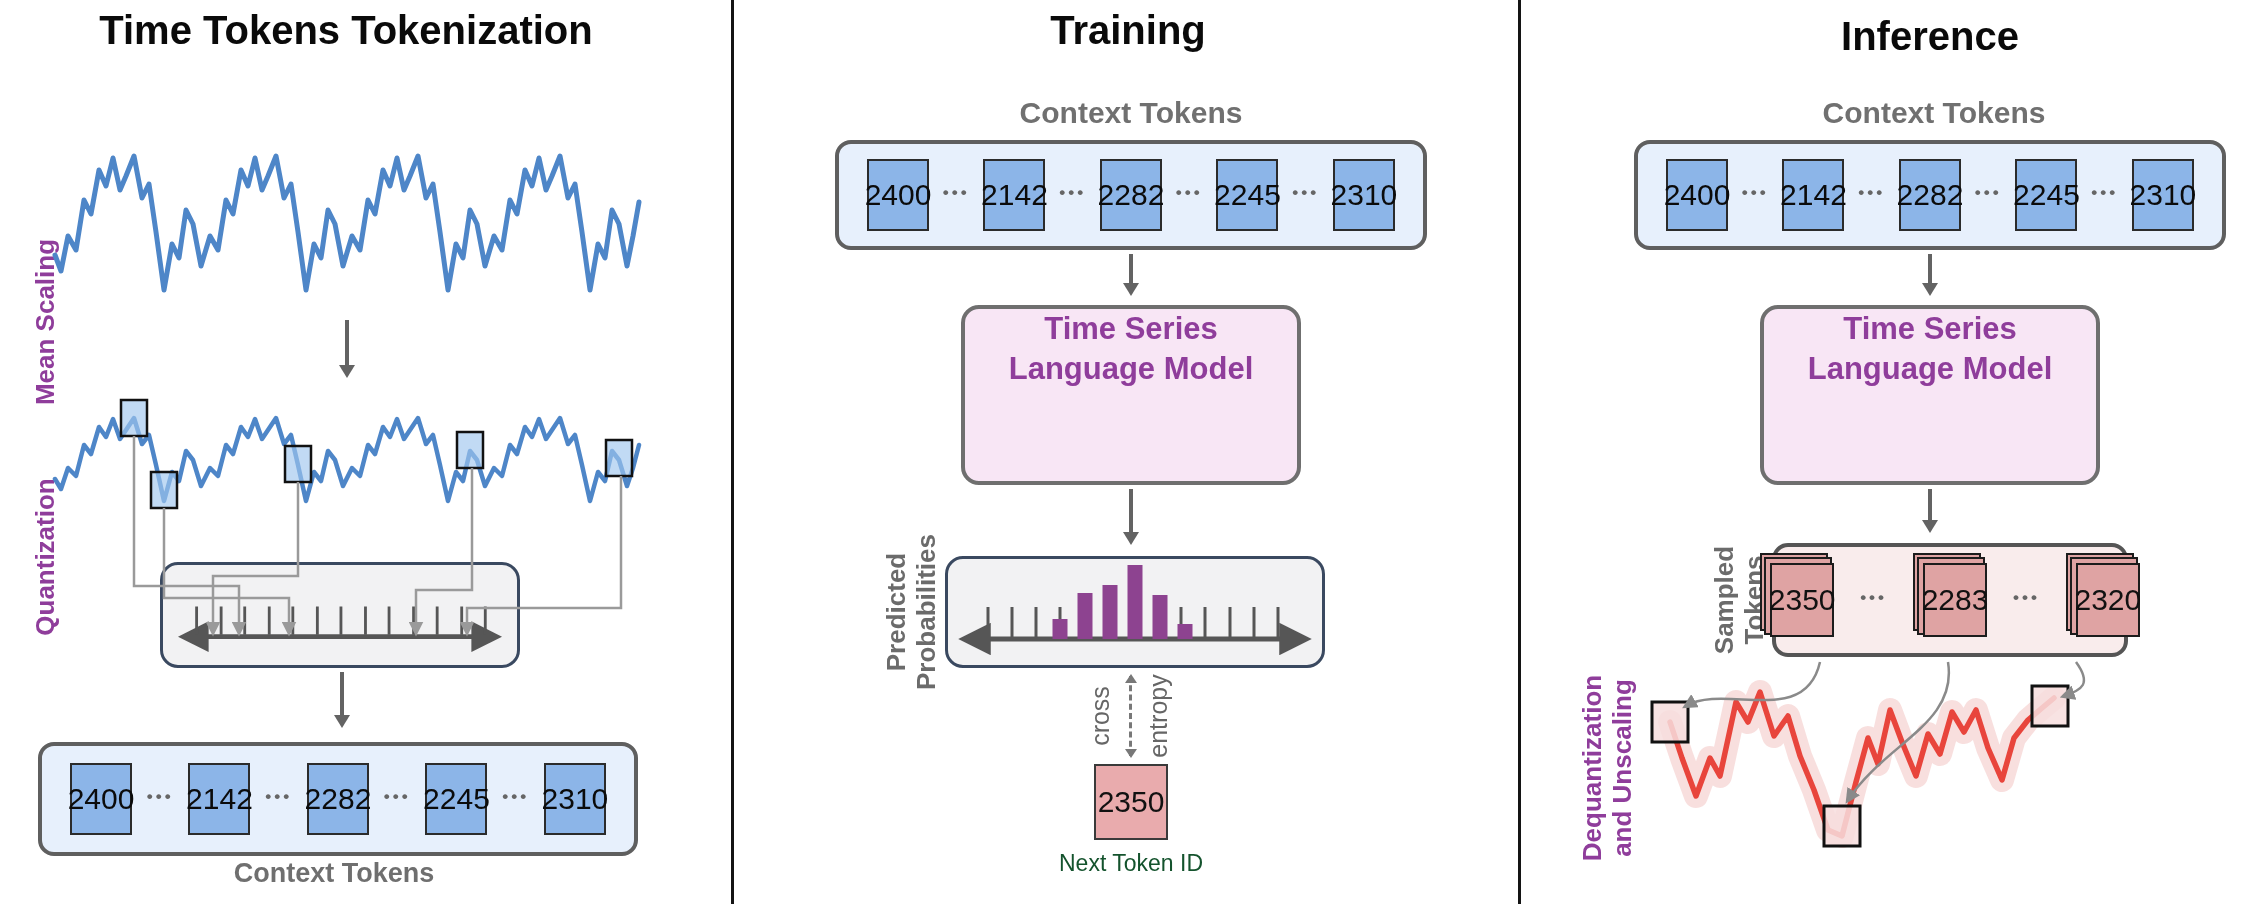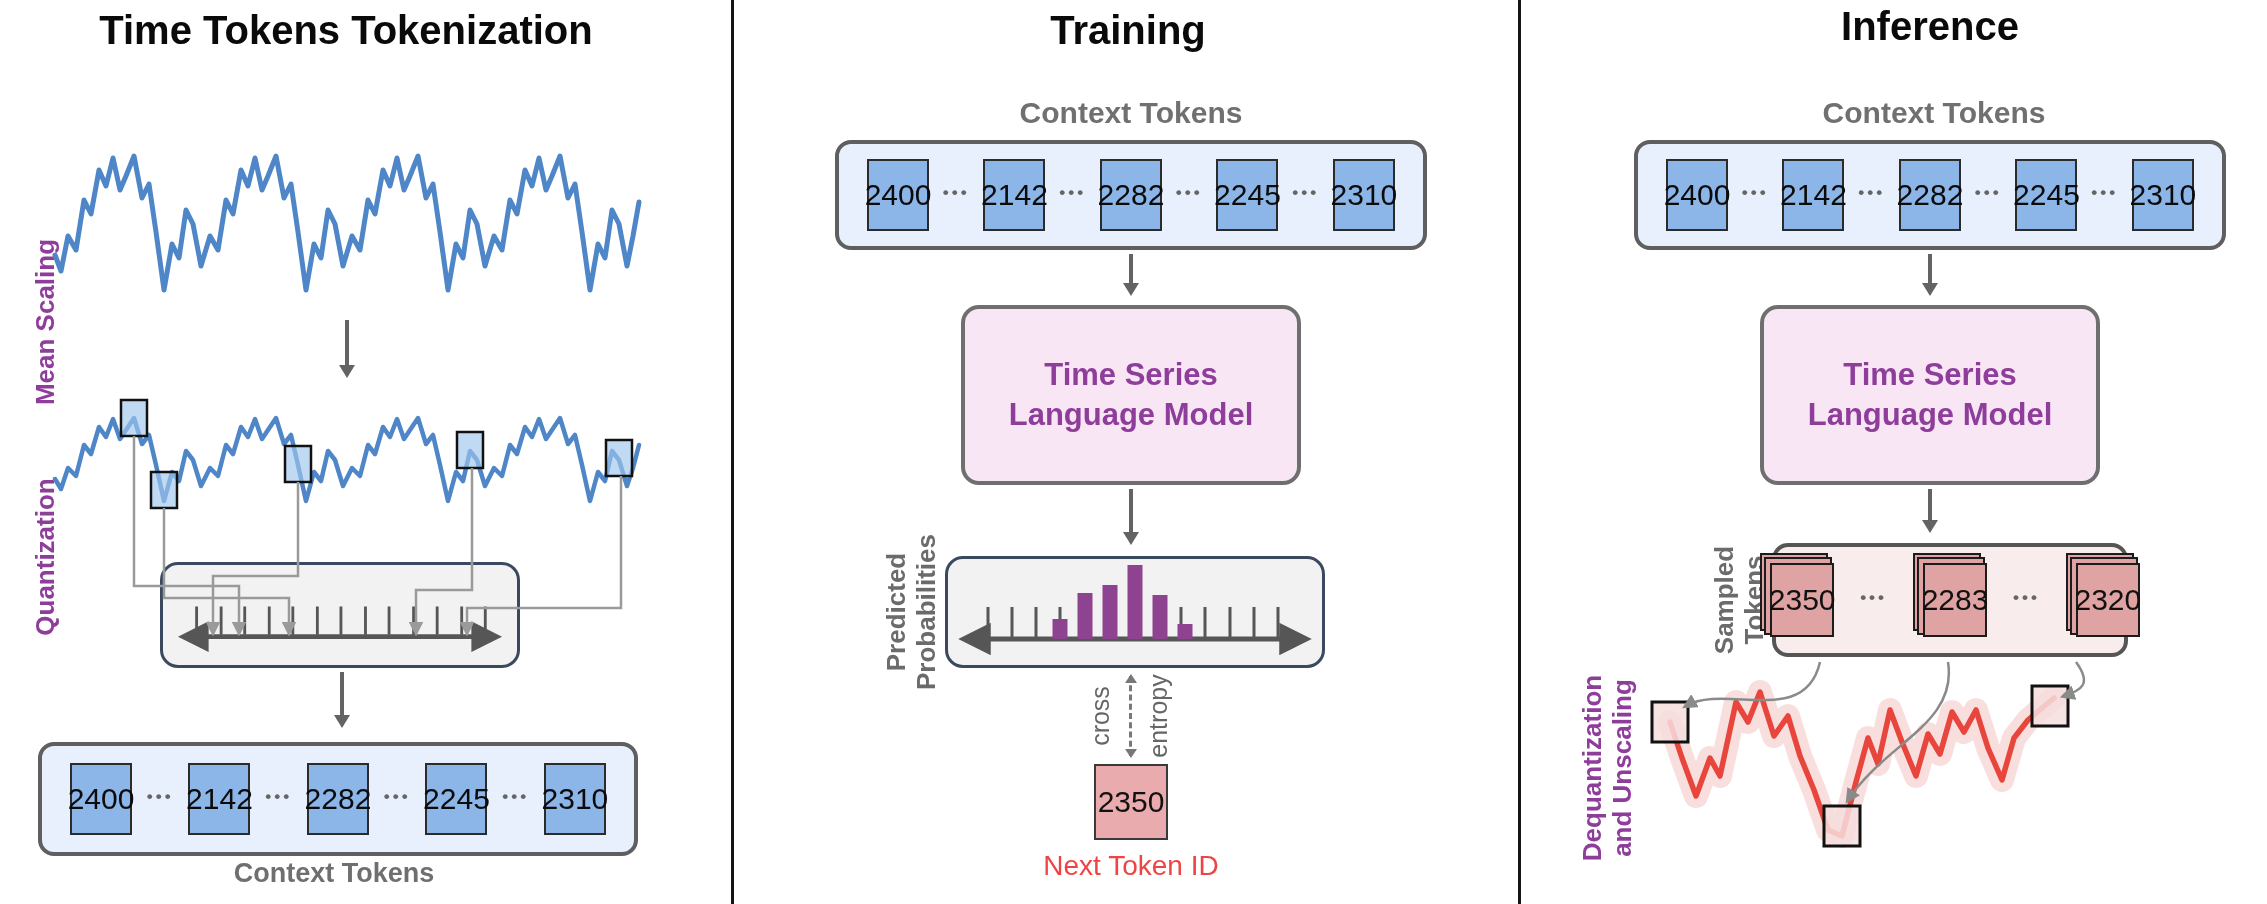--- a/index.html
+++ b/index.html
@@ -2,35 +2,35 @@
 <html><head>
 <meta charset="utf-8">
 <style>
   html,body{margin:0;padding:0;background:#ffffff;}
   .stage{position:relative;width:2267px;height:904px;background:#ffffff;overflow:hidden;
          font-family:"Liberation Sans", sans-serif;color:#111;}
   .vdiv{position:absolute;top:0;bottom:0;width:3px;background:#141414;}
   .panel-title{position:absolute;transform:translateX(-50%);font-size:40px;font-weight:bold;color:#0a0a0a;white-space:nowrap;}
   .gray-head{position:absolute;transform:translateX(-50%);font-size:30px;font-weight:bold;color:#707070;white-space:nowrap;}
   .gray-foot{position:absolute;transform:translateX(-50%);font-size:27px;font-weight:bold;color:#6f6f6f;white-space:nowrap;}
-  .plain-foot{position:absolute;transform:translateX(-50%);font-size:28px;color:#ef4444;white-space:nowrap;}
+  .plain-foot{position:absolute;transform:translateX(-50%);font-size:23px;color:#14532d;white-space:nowrap;}
   .vlabel{position:absolute;transform:translate(-50%,-50%) rotate(-90deg);white-space:nowrap;
           font-weight:bold;text-align:center;line-height:1.15;}
   .vlabel.purple{color:#8F3D9B;font-size:26px;}
   .vlabel.gray{color:#6b6b6b;font-size:26px;}
   .trow{position:absolute;background:#E7F0FC;border:4px solid #5f5f5f;border-radius:16px;
         display:flex;align-items:center;justify-content:space-between;padding:12px 28px;box-sizing:border-box;}
   .tok{width:62px;height:72px;background:#8CB5E8;border:2px solid #2b2b2b;box-sizing:border-box;
        display:flex;align-items:center;justify-content:center;font-size:30px;color:#0b0b0b;}
   .dots{color:#666;font-size:17px;font-weight:bold;letter-spacing:3px;padding-bottom:4px;}
   .flow-arrow{position:absolute;width:0;border-left:4px solid #636363;}
   .flow-arrow::after{content:'';position:absolute;bottom:-12px;left:-10px;width:0;height:0;
        border:8px solid transparent;border-top:13px solid #636363;}
   .tslm{position:absolute;width:340px;height:180px;background:#F8E6F5;border:4px solid #6f6f6f;border-radius:18px;
-        box-sizing:border-box;display:flex;flex-direction:column;align-items:center;justify-content:center;
+        box-sizing:border-box;display:flex;flex-direction:column;align-items:center;
         color:#8F3D9B;font-weight:bold;font-size:31px;line-height:1.3;}
   .axbox{position:absolute;background:#F2F2F3;border:3px solid #3A4960;border-radius:18px;box-sizing:border-box;}
   .axbox svg{display:block;width:100%;height:100%;}
   .dashed-arrow{position:absolute;width:0;border-left:3px dashed #787878;}
   .dashed-arrow::before{content:'';position:absolute;top:-8px;left:-7px;border:6px solid transparent;border-bottom:9px solid #787878;}
   .dashed-arrow::after{content:'';position:absolute;bottom:-8px;left:-7px;border:6px solid transparent;border-top:9px solid #787878;}
   .nextbox{position:absolute;width:74px;height:76px;background:#E9ABAD;border:2px solid #3a3a3a;box-sizing:border-box;
         display:flex;align-items:center;justify-content:center;font-size:30px;}
   .samprow{position:absolute;background:#F9ECEC;border:4px solid #555;border-radius:16px;box-sizing:border-box;
         display:flex;align-items:center;justify-content:center;gap:26px;}
@@ -154,21 +154,21 @@
     </svg>
   </div>
 
   <div class="dashed-arrow" style="left:1129px;top:676px;height:80px;"></div>
   <div class="vlabel gray" style="left:1100px;top:716px;font-weight:normal;font-size:25px;color:#666;">cross</div>
   <div class="vlabel gray" style="left:1158px;top:716px;font-weight:normal;font-size:25px;color:#666;">entropy</div>
 
   <div class="nextbox" style="left:1094px;top:764px;">2350</div>
   <div class="plain-foot" style="left:1131px;top:850px;">Next Token ID</div>
 
-  <div class="panel-title" style="left:1930px;top:4px;text-align:center;">Inference</div>
+  <div class="panel-title" style="left:1930px;top:14px;text-align:center;">Inference</div>
   <div class="gray-head" style="left:1934px;top:96px;">Context Tokens</div>
 
   <div class="trow" style="left:1634px;top:140px;width:592px;height:110px;">
     <div class="tok">2400</div>
     <span class="dots">•••</span>
     <div class="tok">2142</div>
     <span class="dots">•••</span>
     <div class="tok">2282</div>
     <span class="dots">•••</span>
     <div class="tok">2245</div>

